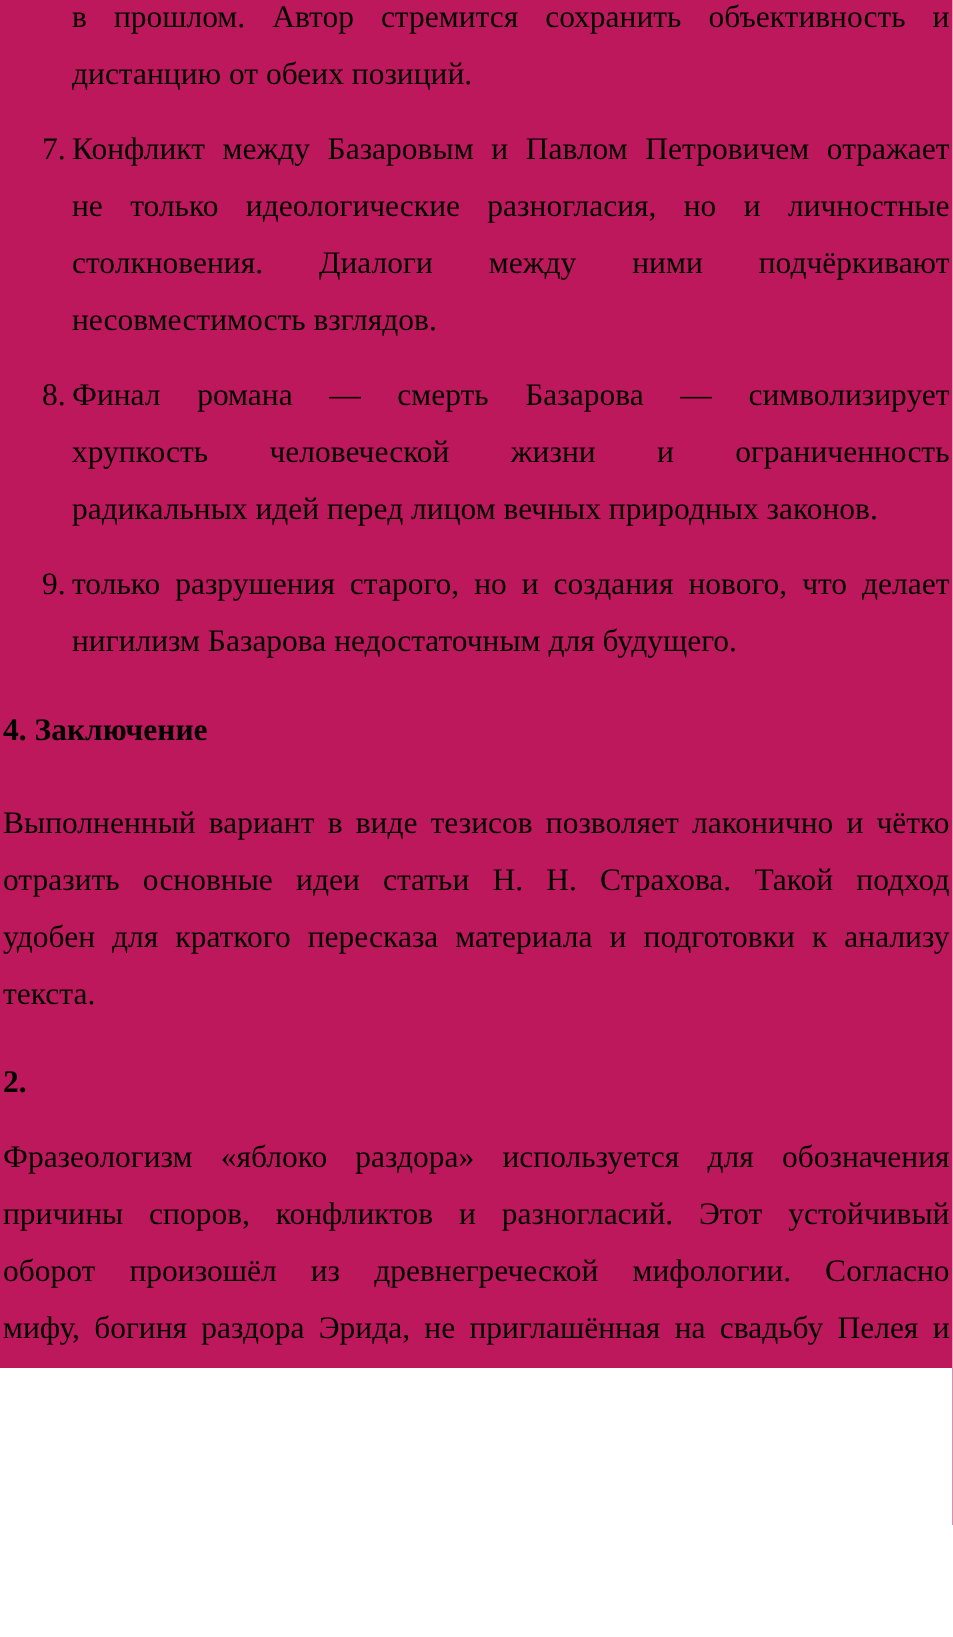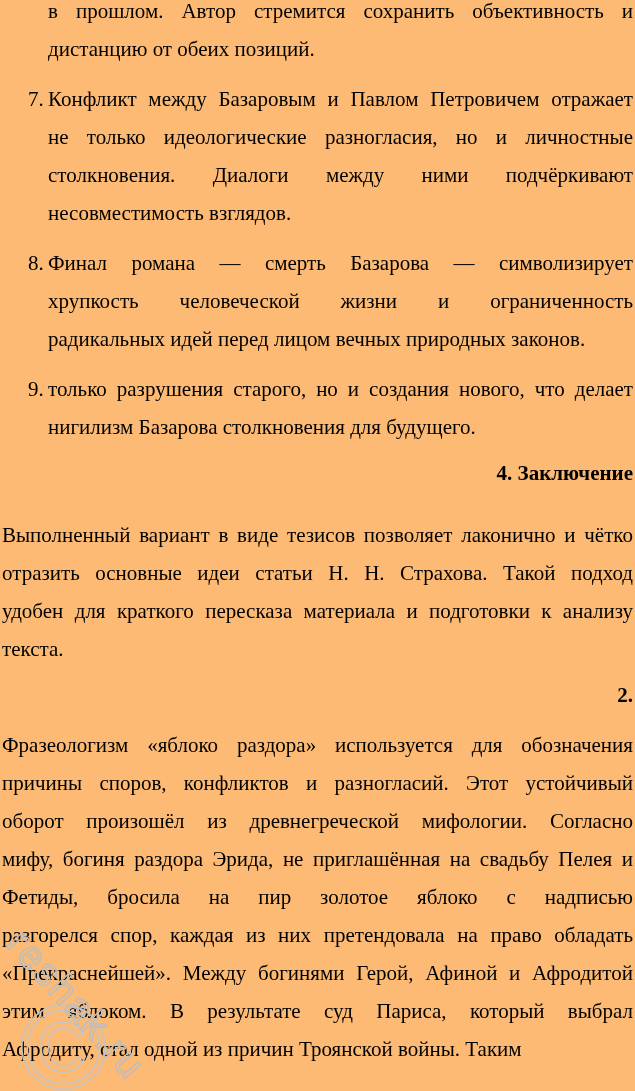--- a/index.html
+++ b/index.html
@@ -1,33 +1,33 @@
 <!DOCTYPE html>
 <html><head>
 <meta charset="utf-8">
 <style>
   html, body { margin: 0; padding: 0; background: #ffffff; }
   .page {
     position: relative;
     width: 635px;
-    height: 1091px;
-    background: #fdba74;
+    height: 912px;
+    background: #be185d;
     overflow: hidden;
     font-family: "Liberation Serif", "DejaVu Serif", serif;
     font-size: 21px;
     line-height: 38px;
     color: #000000;
   }
   .content { position: relative; z-index: 1; padding: 0 2px; margin-top: -8px; }
   .para .line { text-align: justify; text-align-last: justify; white-space: nowrap; }
   .para .line.last { text-align-last: left; }
   .indent { padding-left: 46px; }
   .li { position: relative; padding-left: 46px; margin-top: 12px; }
   .li .num { position: absolute; left: 26px; top: 0; }
-  .heading { font-weight: bold; margin-top: 8px; text-align: right; }
+  .heading { font-weight: bold; margin-top: 21px; }
   .mt8  { margin-top: 24px; }
   .mt12 { margin-top: 12px; }
   .watermark { position: absolute; inset: 0; z-index: 2; pointer-events: none; }
   .wm-text {
     position: absolute; left: 30px; top: 922px;
     transform: rotate(48deg); transform-origin: 0 0;
     font-family: "Liberation Sans", "DejaVu Sans", sans-serif;
     font-size: 40px; letter-spacing: 2px; line-height: 1;
     color: transparent; -webkit-text-stroke: 1.5px #bdbdbd;
   }
@@ -65,21 +65,21 @@
           <div class="line">Финал романа — смерть Базарова — символизирует</div>
           <div class="line">хрупкость человеческой жизни и ограниченность</div>
           <div class="line last">радикальных идей перед лицом вечных природных законов.</div>
         </div>
     </div>
 
     <div class="li">
       <span class="num">9.</span>
       <div class="para">
           <div class="line">только разрушения старого, но и создания нового, что делает</div>
-          <div class="line last">нигилизм Базарова столкновения для будущего.</div>
+          <div class="line last">нигилизм Базарова недостаточным для будущего.</div>
         </div>
     </div>
 
     <div class="heading">4. Заключение</div>
 
     <div class="para mt8">
         <div class="line">Выполненный вариант в виде тезисов позволяет лаконично и чётко</div>
         <div class="line">отразить основные идеи статьи Н. Н. Страхова. Такой подход</div>
         <div class="line">удобен для краткого пересказа материала и подготовки к анализу</div>
         <div class="line last">текста.</div>

